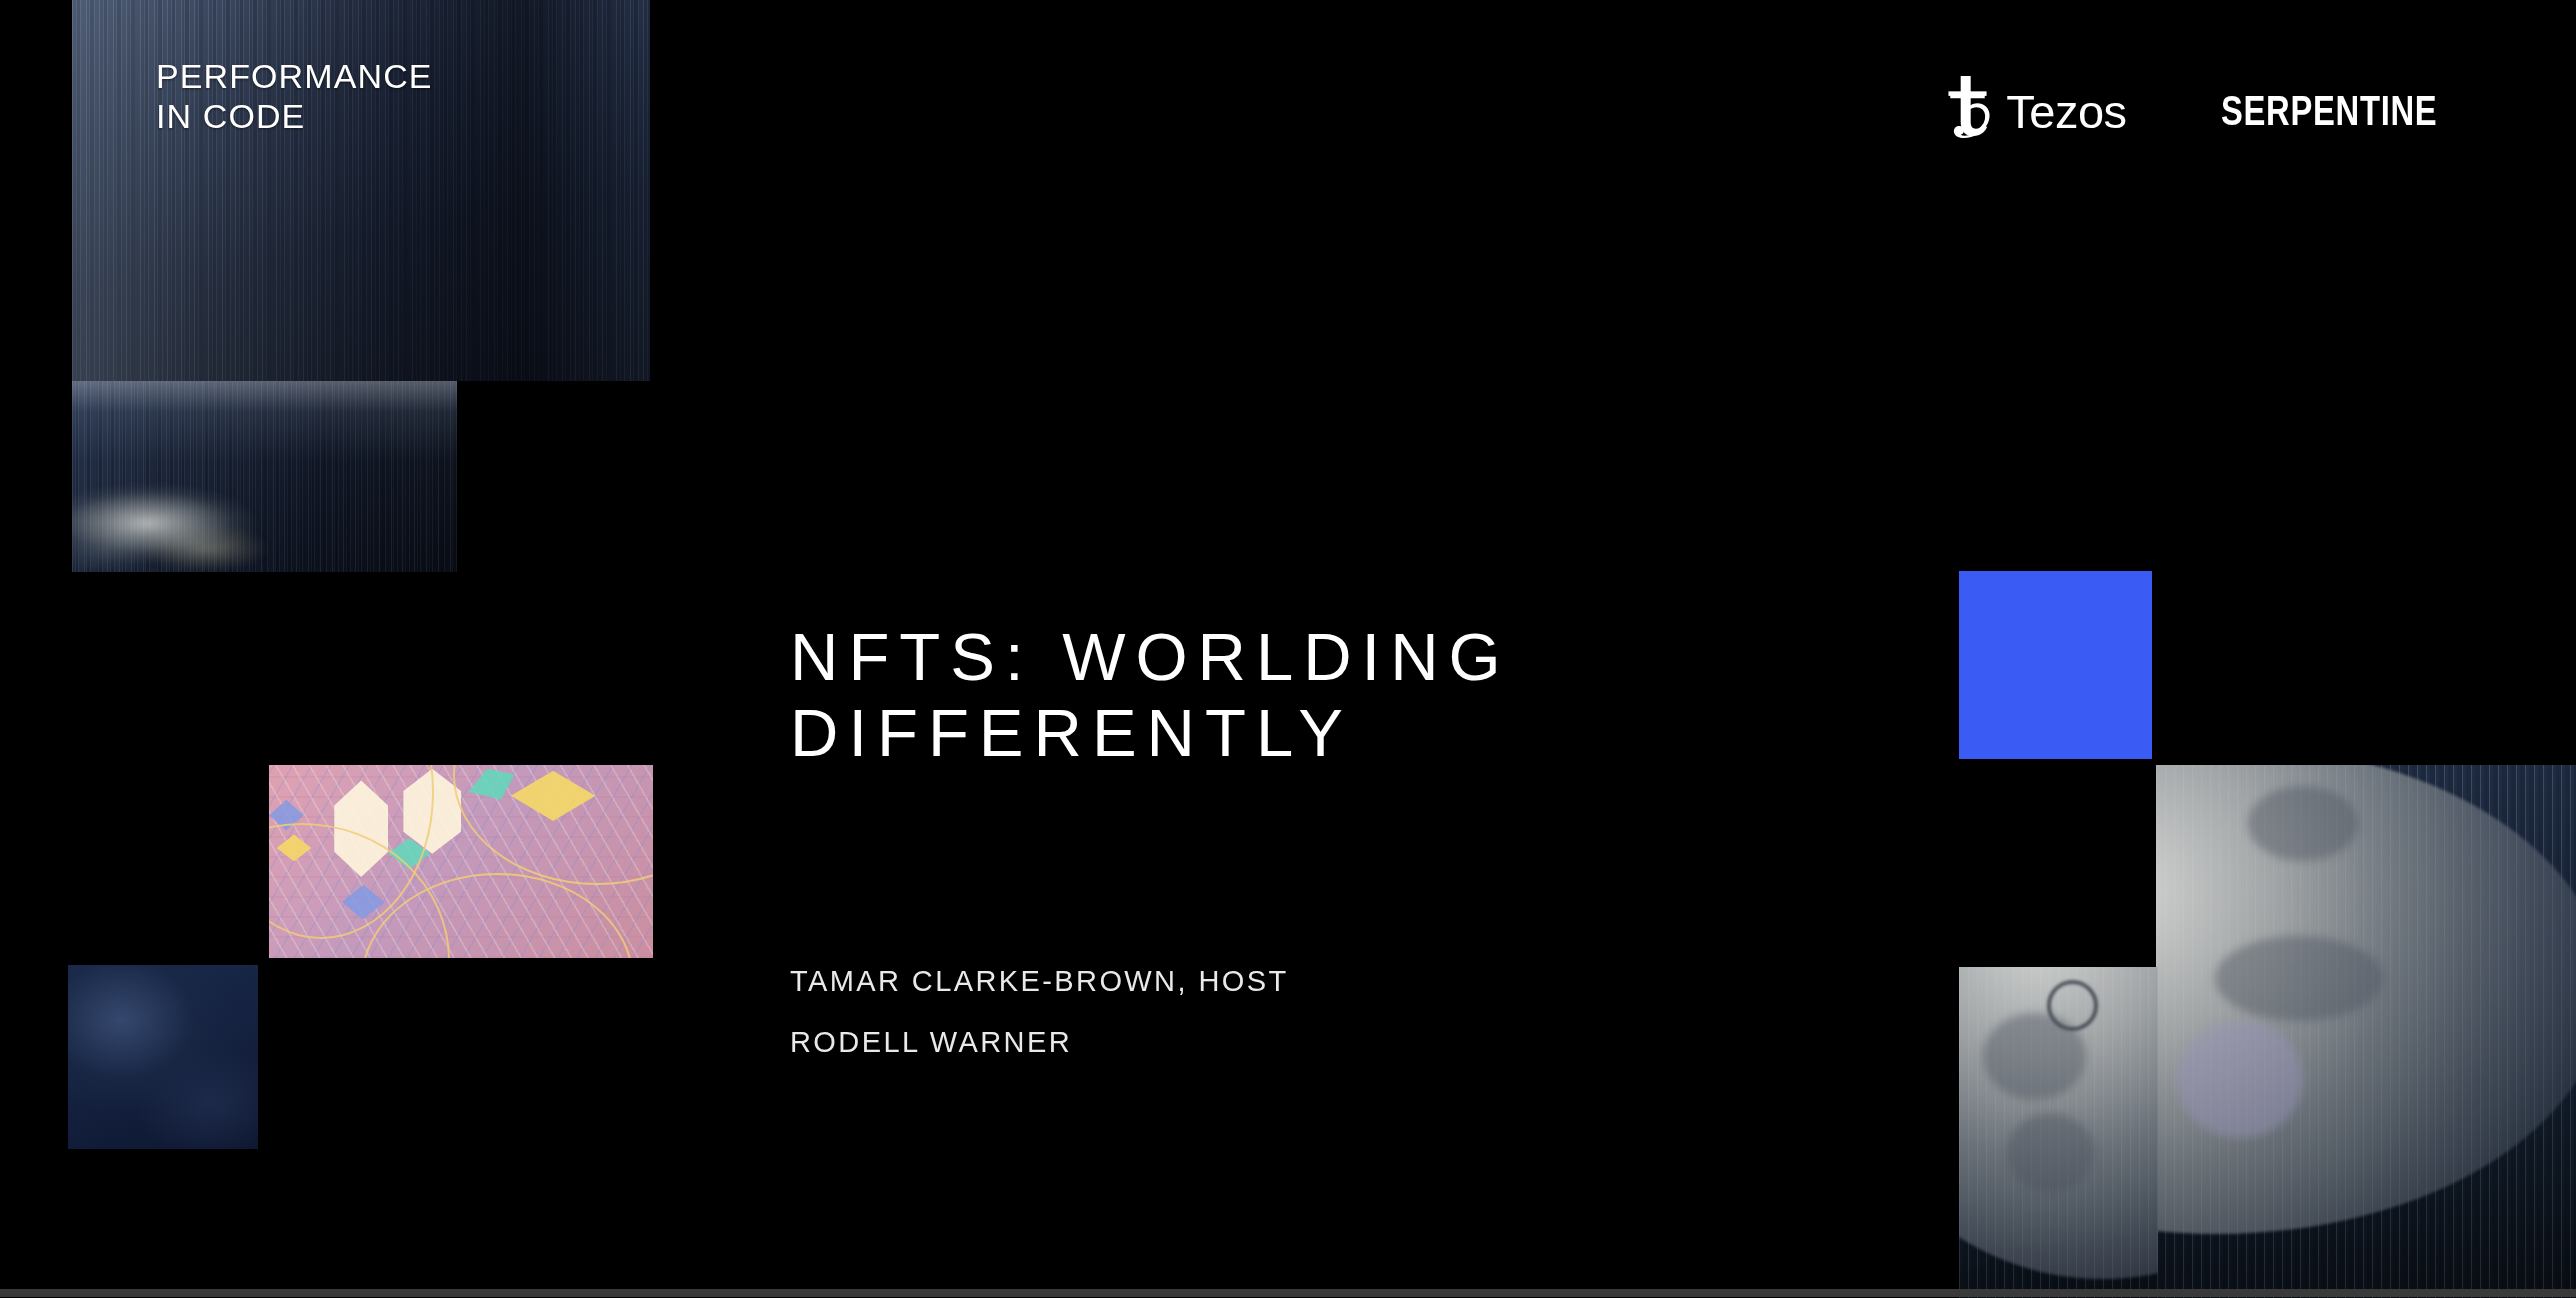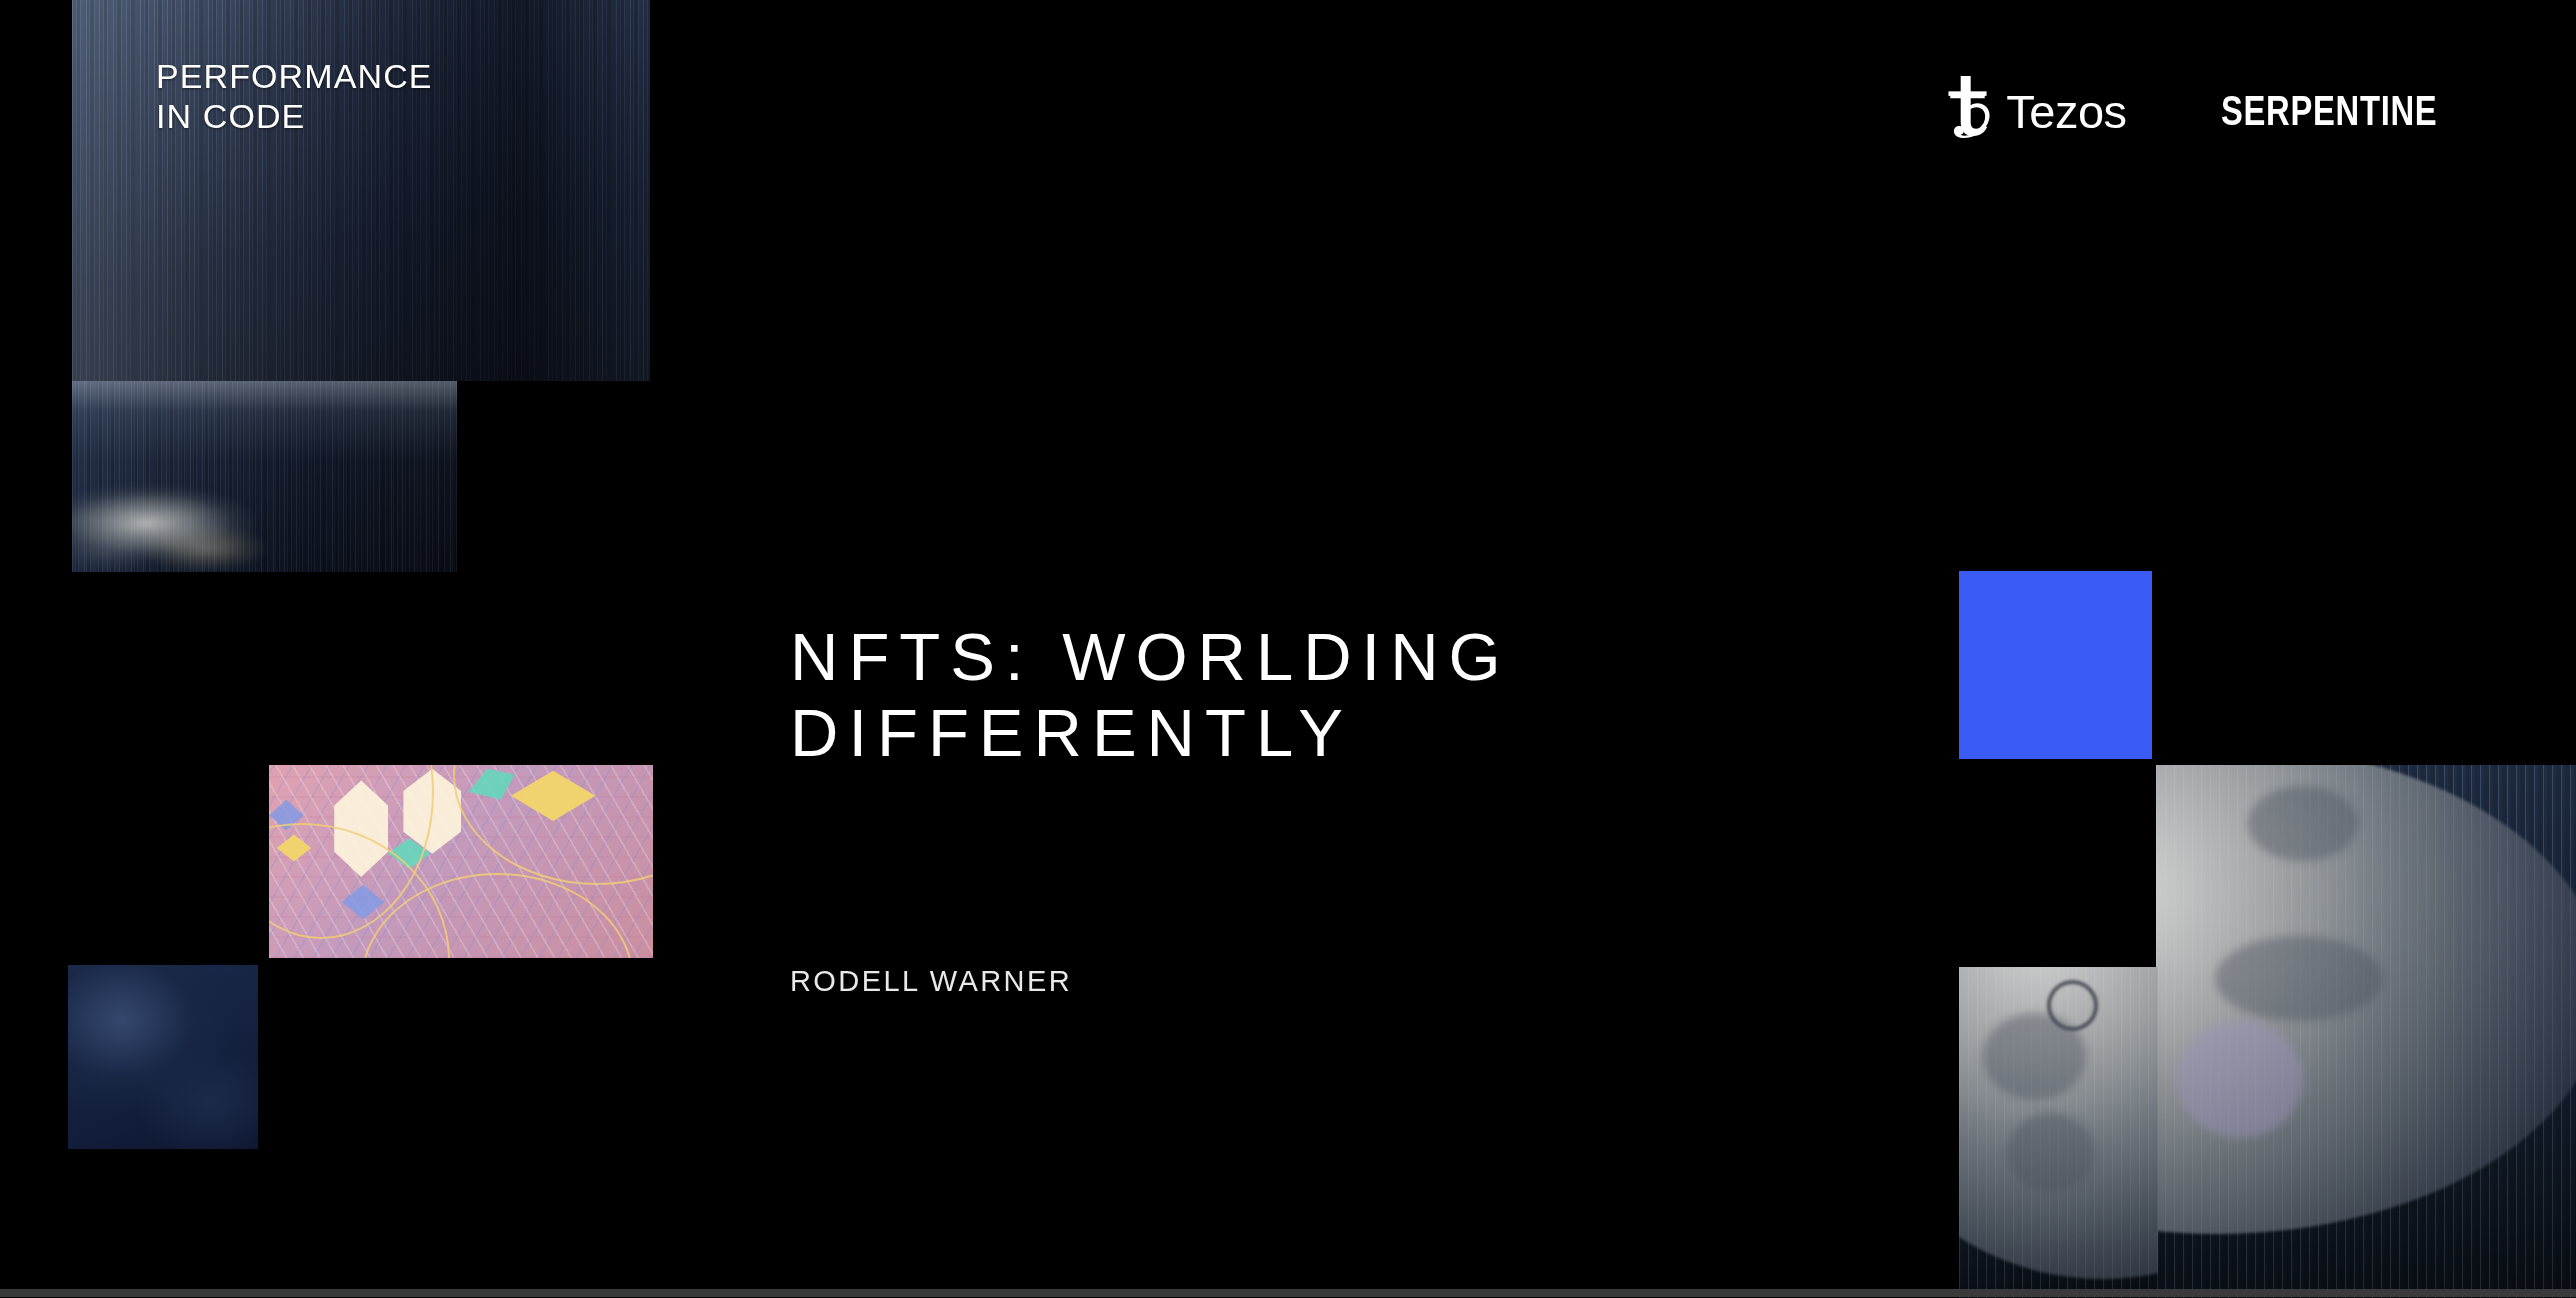--- a/index.html
+++ b/index.html
@@ -360,20 +360,21 @@
     <div class="moon-crater" style="left:24%;top:44%;width:44%;height:24%;"></div>
   </div>
 
   <div id="performance-title">PERFORMANCE
 IN CODE</div>
 
   <h1 id="main-title">NFTS: WORLDING
 DIFFERENTLY</h1>
 
   <div id="speaker-list">
+    <span class="speaker-name">TAMAR CLARKE-BROWN, HOST</span>
     <span class="speaker-name">RODELL WARNER</span>
   </div>
 
   <div id="logo-bar">
 
     <div id="tezos-logo">
       <span>
         <svg width="49" height="71" viewBox="0 0 54 78" fill="none" aria-hidden="true">
           <path d="M30.5 2 V20 H46 V26.5 H30.5 V52.5 C30.5 57.5 32.3 60.2 36.2 60.2 C39.6 60.2 42.2 58.2 43.6 55.2 L48.6 58.4 C45.8 64.6 40.8 68.2 33.8 68.2 C24.2 68.2 19.5 62.6 19.5 52.4 V26.5 H8 V20 H19.5 V2 Z" fill="#ffffff"></path>
           <path d="M19.5 26.5 H8 V20 H19.5 Z" fill="#000000" opacity="0"></path>

